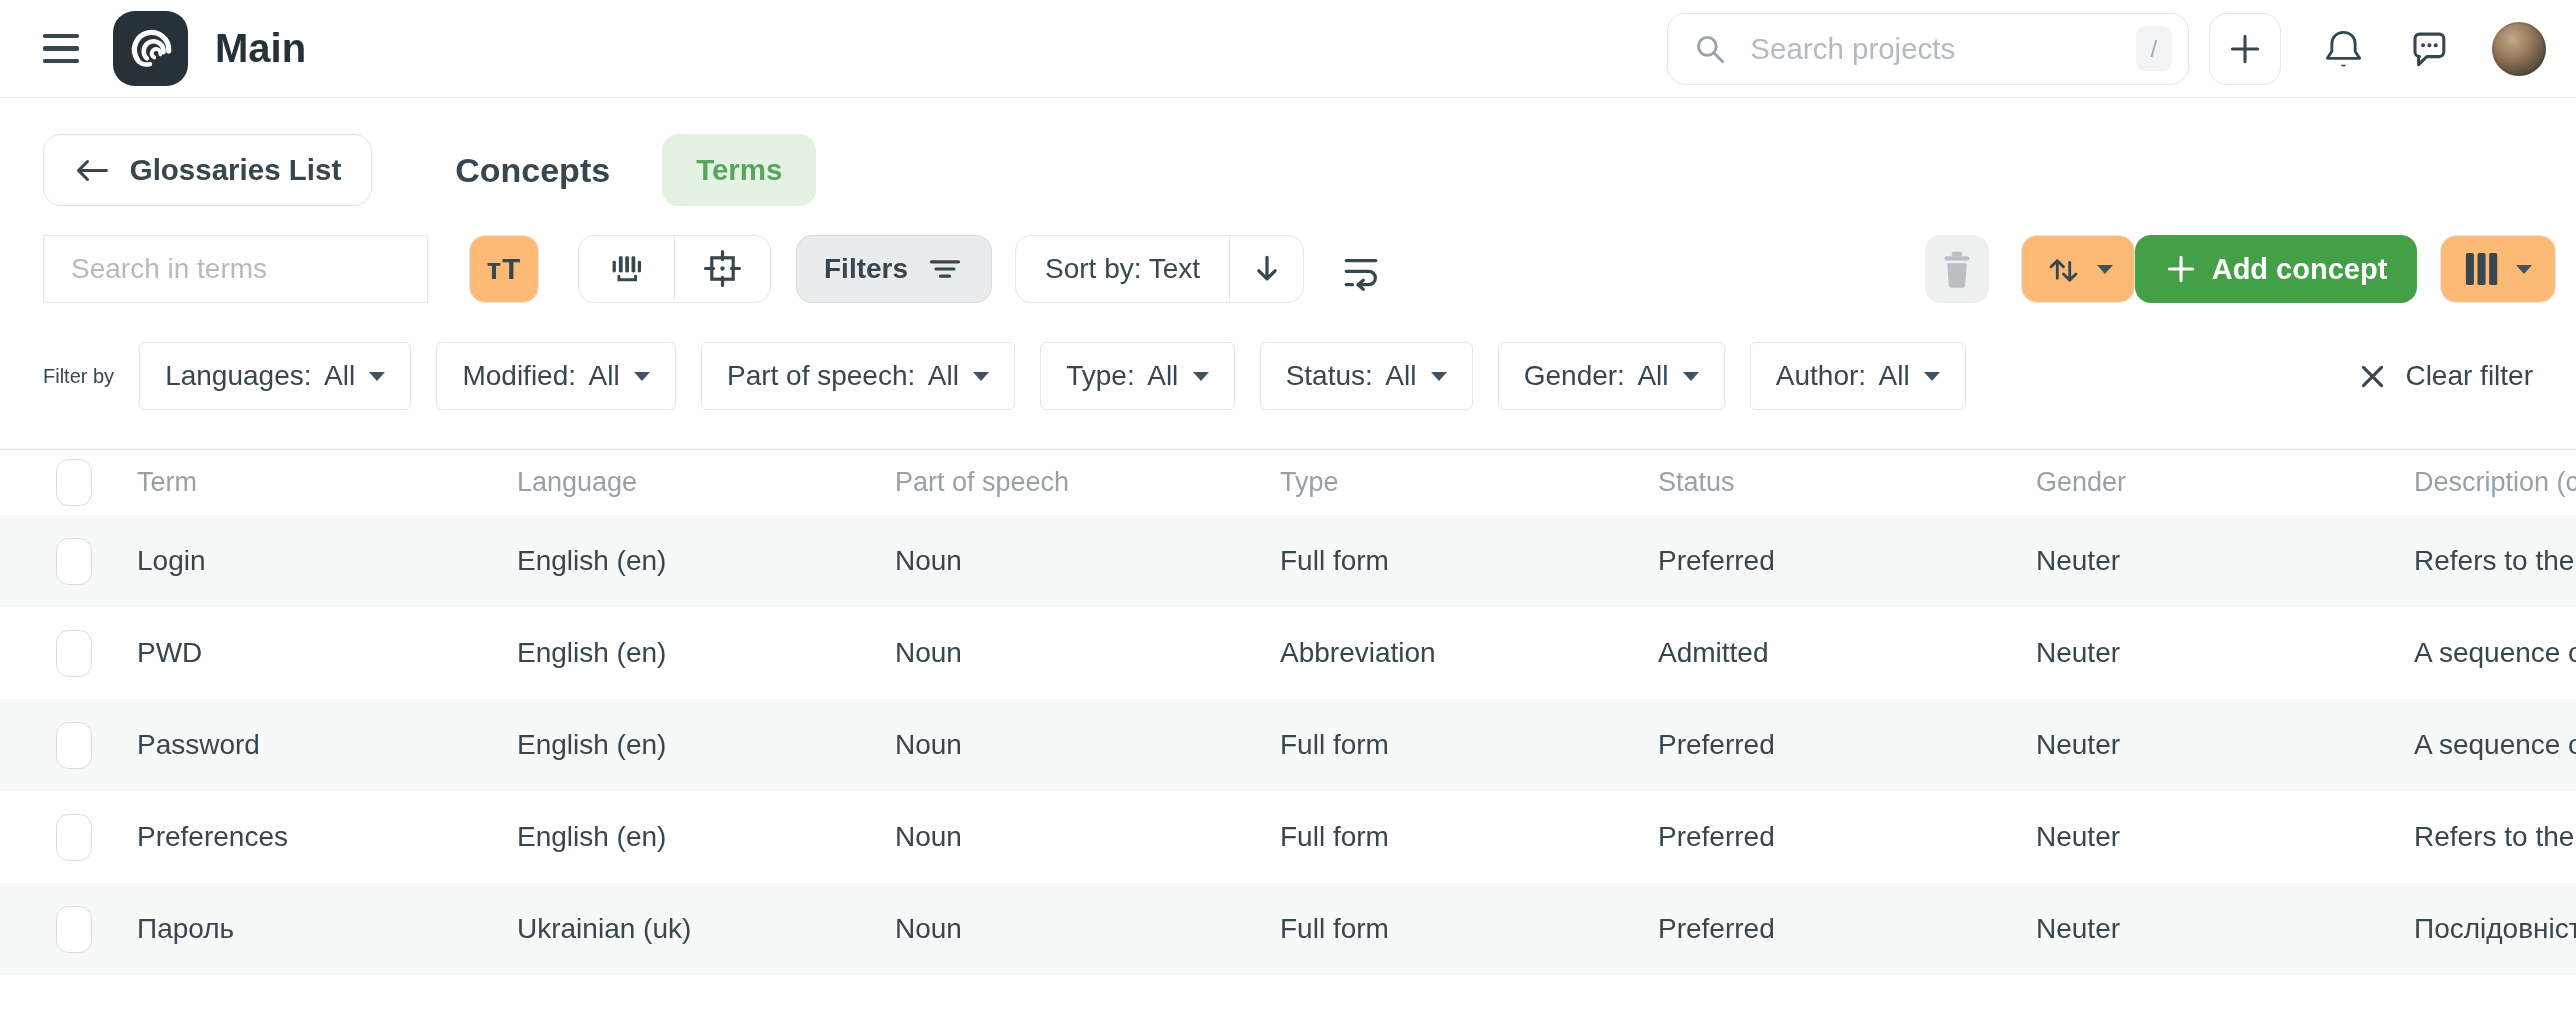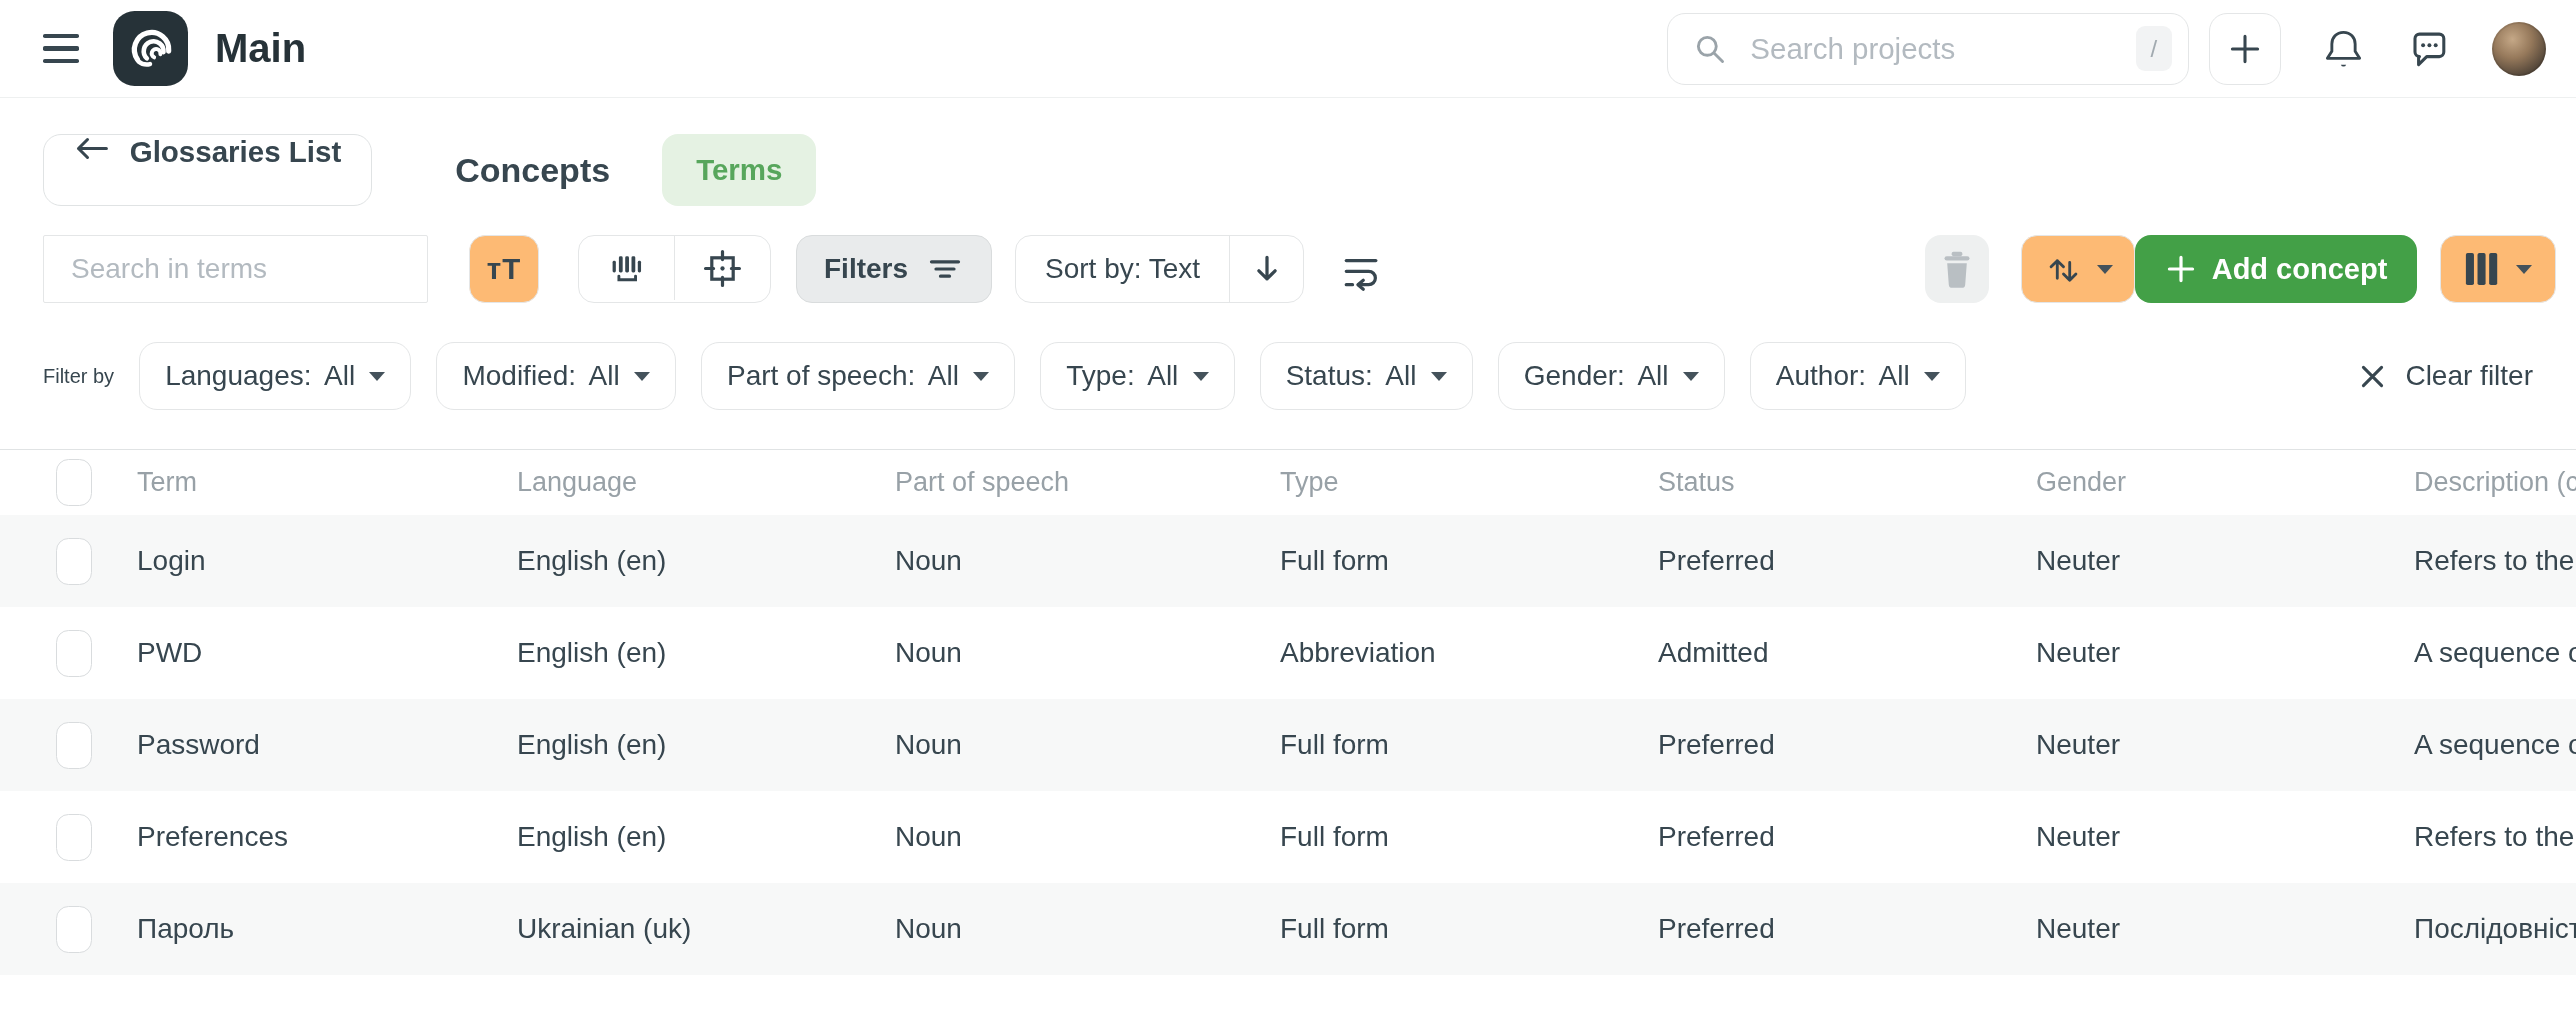--- a/index.html
+++ b/index.html
@@ -26,21 +26,21 @@
   .plus-btn{width:72px;height:72px;border:1.8px solid #e4e6e7;border-radius:18px;background:#fff;
         display:flex;align-items:center;justify-content:center;margin-left:19.7px;box-sizing:border-box;cursor:pointer;}
   .top-icon{margin-left:41px;cursor:pointer;}
   .avatar{width:54px;height:54px;border-radius:50%;margin-left:41px;margin-right:12.5px;cursor:pointer;
         background:radial-gradient(circle at 38% 32%, #c5a887 0%, #96795b 38%, #584a3c 72%, #2f2921 100%);
         box-shadow:inset 0 0 0 1.8px rgba(0,0,0,.08);}
 
   
   .tabs-row{display:flex;align-items:center;padding:0 43px;margin-top:36px;height:72px;}
   .back-btn{height:72px;border:1.8px solid #e0e3e4;border-radius:18px;background:#fff;cursor:pointer;
-        display:flex;align-items:flex-start;gap:19.7px;padding:0 30px;font-size:29.5px;font-weight:600;
+        display:flex;align-items:center;gap:19.7px;padding:0 30px;font-size:29.5px;font-weight:600;
         box-sizing:border-box;color:#37464f;}
   .tab-plain{margin-left:83px;font-size:34px;font-weight:700;cursor:pointer;}
   .tab-pill{margin-left:52px;height:72px;border-radius:16px;background:#e5f2e3;color:#57a65c;cursor:pointer;
         display:flex;align-items:center;padding:0 34px;font-size:29.5px;font-weight:600;}
 
   
   .toolbar{display:flex;align-items:center;margin-top:29px;padding:0 19.7px 0 43px;height:68px;}
   .input-terms{width:385px;height:68px;border:1.8px solid #e4e6e7;border-radius:2px;
         display:flex;align-items:center;padding:0 25px;box-sizing:border-box;}
   .input-terms input{width:100%;border:none;outline:none;font-size:28px;color:#37464f;
@@ -66,21 +66,21 @@
   .btn-updown{margin-left:32px;padding:0 21.5px;gap:14.3px;}
   .btn-add{height:68px;border-radius:16px;background:#43a047;color:#fff;cursor:pointer;
         display:flex;align-items:center;padding:0 30px;font-size:29px;font-weight:600;gap:14.3px;border:none;}
   .btn-cols{margin-left:23px;padding:0 23px;gap:16px;}
   .caret{width:0;height:0;border-left:8px solid transparent;border-right:8px solid transparent;
         border-top:9.8px solid #44525b;}
 
   
   .filter-row{display:flex;align-items:center;margin-top:39px;padding:0 43px;height:68px;}
   .filter-label{font-size:20px;}
-  .pill{height:68px;border:1.8px solid #e4e6e7;border-radius:18px;background:#fff;cursor:pointer;
+  .pill{height:68px;border:1.8px solid #e4e6e7;border-radius:6px;background:#fff;cursor:pointer;
         display:flex;align-items:center;padding:0 25px;margin-left:25px;font-size:28px;
         box-sizing:border-box;color:#37464f;}
   .pill:first-of-type{margin-left:36px;}
   .pill .pill-val{margin-left:12.5px;}
   .pill .caret{margin-left:14.3px;}
   .clear-filter{margin-left:auto;display:flex;align-items:center;gap:18px;font-size:28px;cursor:pointer;}
 
   
   .table{margin-top:39px;border-top:1.8px solid #e0e3e4;}
   .thead,.trow{display:grid;

